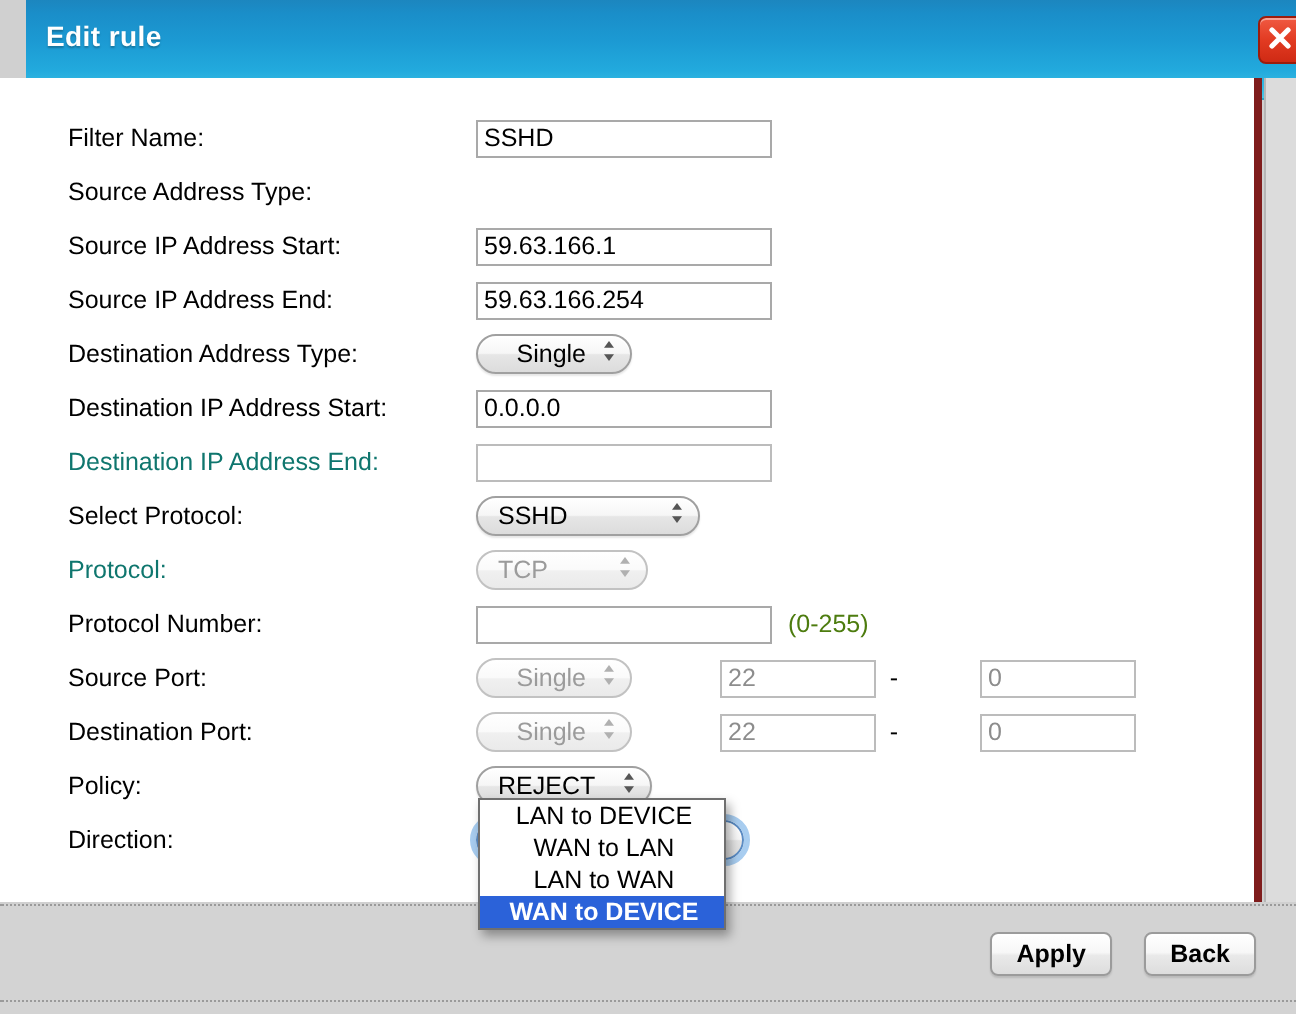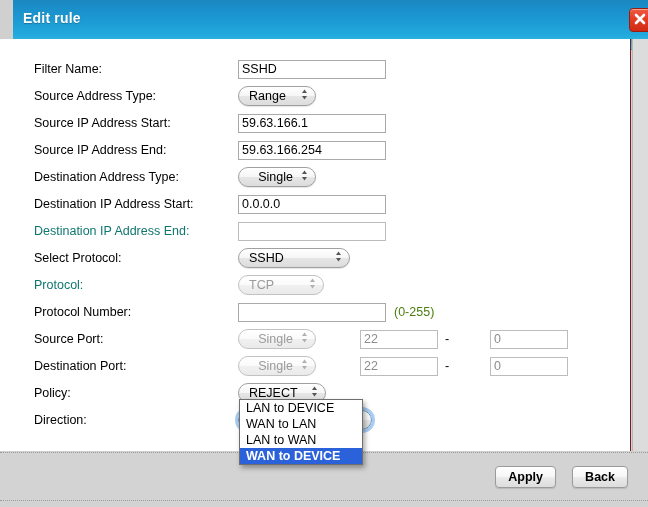--- a/index.html
+++ b/index.html
@@ -65,21 +65,21 @@
 
   
   .content {
     position: absolute;
     left: 0;
     top: 39px;
     width: 631px;
     height: 412px;
     background: #ffffff;
     box-sizing: border-box;
-    border-right: 1px solid #7f1d1d;
+    border-right: 4px solid #7f1d1d;
   }
 
   .right-strip {
     position: absolute;
     left: 632px;
     top: 39px;
     width: 16px;
     height: 412px;
     background: #dcdcdc;
     border-left: 1px solid #b6b6b6;
@@ -185,20 +185,21 @@
   .dropdown {
     position: absolute;
     left: 239px;
     top: 399px;
     width: 124px;
     background: #ffffff;
     border: 1px solid #6f6f6f;
     box-shadow: 2px 3px 5px rgba(0,0,0,0.35);
     z-index: 50;
     box-sizing: border-box;
+    text-align: center;
   }
   .opt {
     height: 16px;
     line-height: 16px;
     padding: 0 4px 0 6px;
     font-size: 12.5px;
     color: #000;
     white-space: nowrap;
     cursor: default;
   }
@@ -270,29 +271,20 @@
   <div class="content">
     <div class="form">
 
       <div class="row">
         <div class="label">Filter Name:</div>
         <input class="txt wide" type="text" value="SSHD" style="">
       </div>
 
       <div class="row">
         <div class="label">Source Address Type:</div>
-        <div class="sel w-range">
-          <span>Range</span>
-          <span class="arrows">
-            <svg width="7" height="12" viewBox="0 0 7 12">
-                <path d="M3.5 1 L6 4.4 L1 4.4 Z" fill="#555"></path>
-                <path d="M3.5 11 L6 7.6 L1 7.6 Z" fill="#555"></path>
-              </svg>
-          </span>
-        </div>
       </div>
 
       <div class="row">
         <div class="label">Source IP Address Start:</div>
         <input class="txt wide" type="text" value="59.63.166.1" style="">
       </div>
 
       <div class="row">
         <div class="label">Source IP Address End:</div>
         <input class="txt wide" type="text" value="59.63.166.254" style="">

